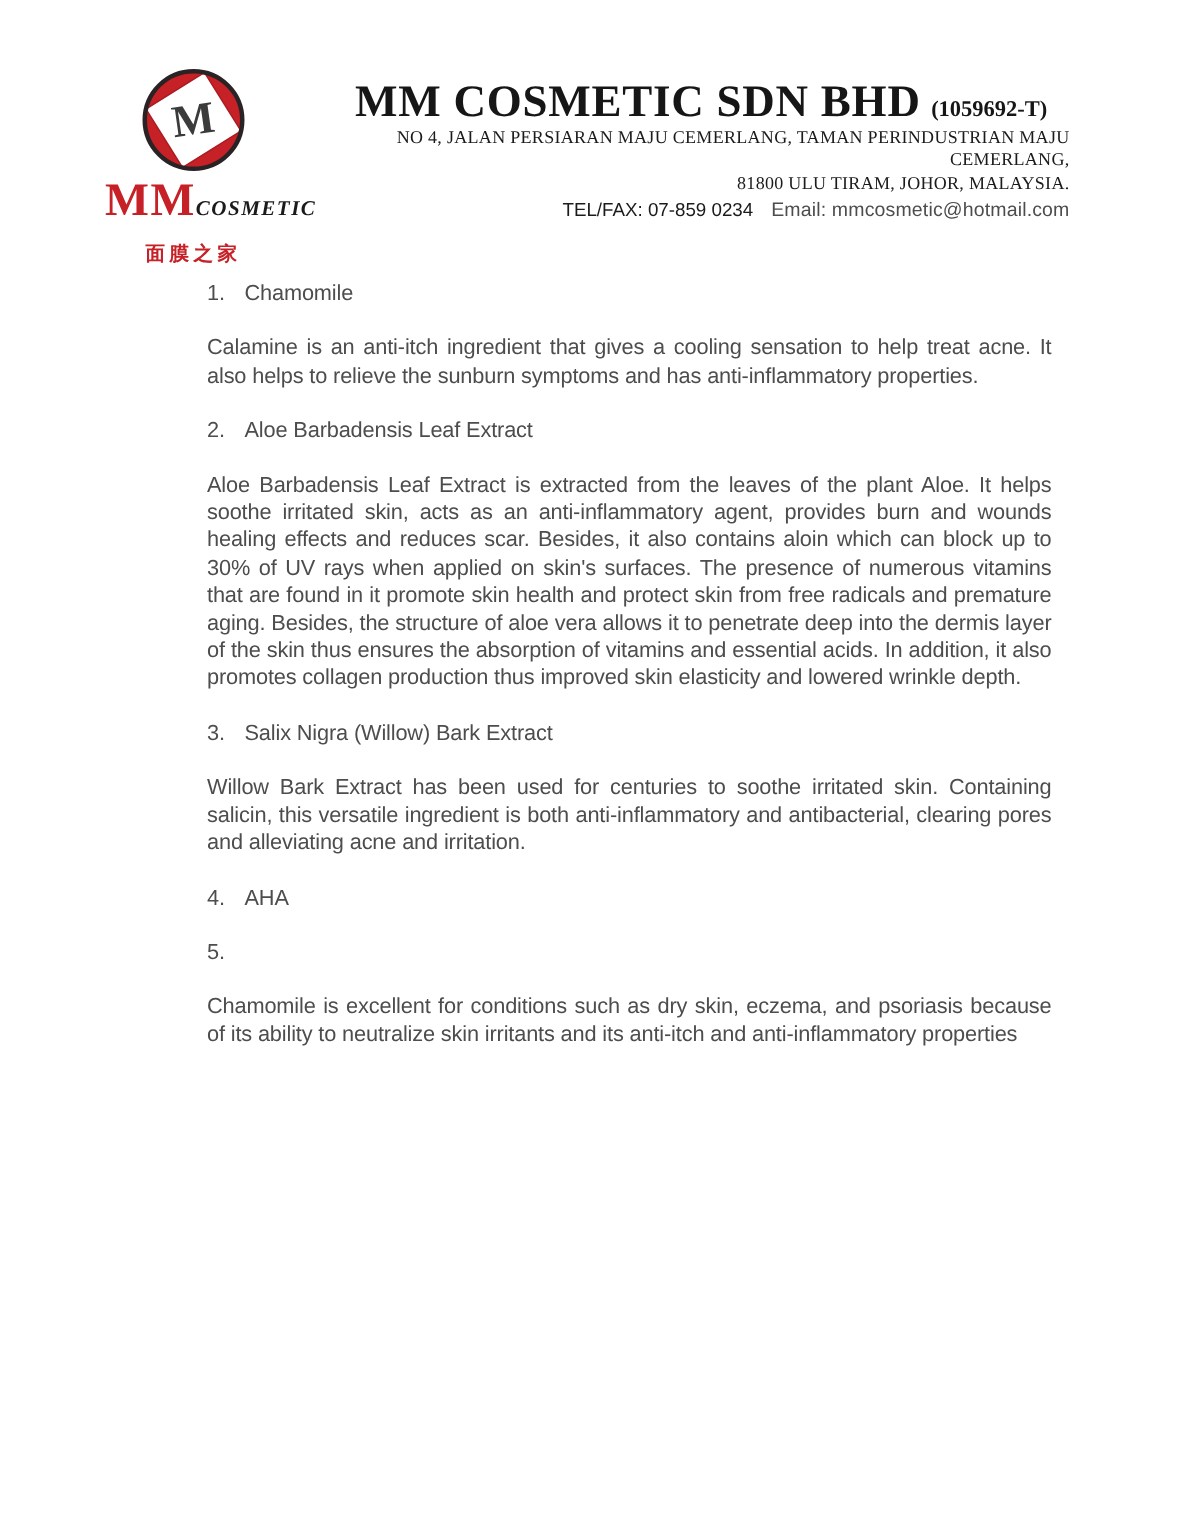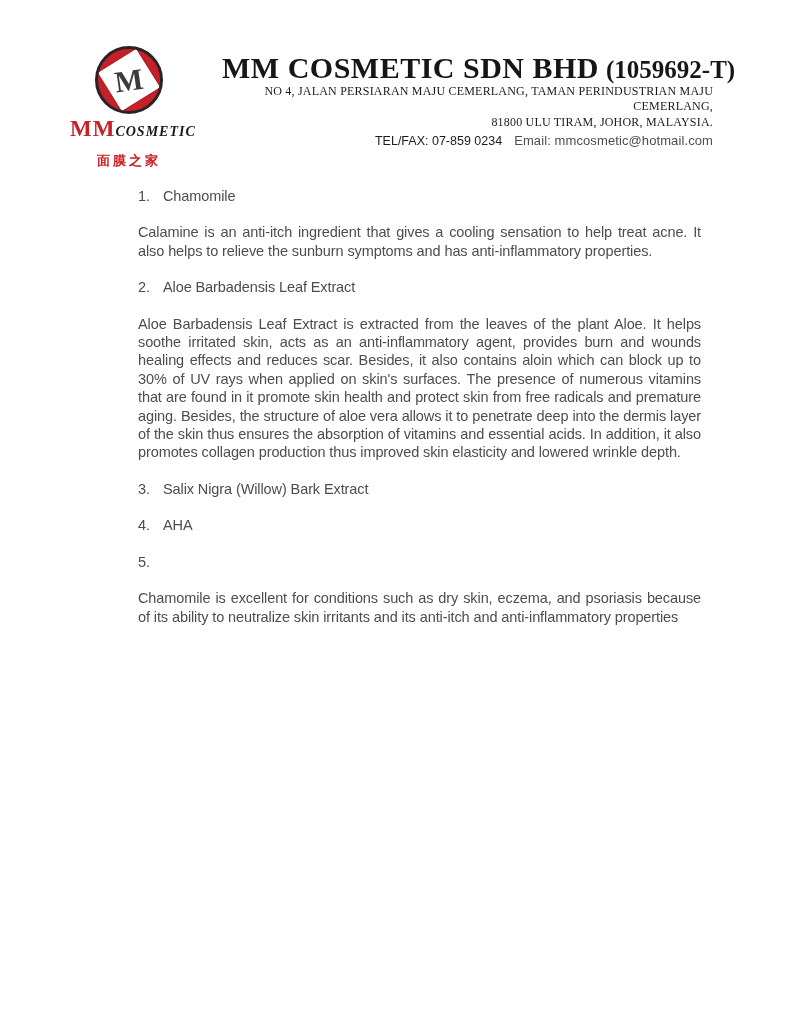--- a/index.html
+++ b/index.html
@@ -37,36 +37,36 @@
     font-family:"Liberation Serif", serif;
     font-weight:700; font-size:30px; line-height:1;
     color:#3b3b3b;
     transform:rotate(24deg);
   }
   .logo-brand {
     margin-top:3px; white-space:nowrap;
     font-family:"Liberation Serif", serif; font-weight:700;
     line-height:1;
   }
-  .brand-mm   { color:#c62127; font-size:23px; letter-spacing:1px;text-align:right; }
+  .brand-mm   { color:#c62127; font-size:31px; letter-spacing:1px;text-align:right; }
   .brand-rest { color:#1b1b1b; font-size:14px; letter-spacing:1px;font-style:italic; }
   .logo-chinese {
     margin-top:14px;
     color:#c62127; font-size:13px; font-weight:700;
     letter-spacing:3px; line-height:1.1;
   }
 
   .header-right { position:absolute; left:222px; top:52px; width:491px; }
   .company-line {
     text-align:center; white-space:nowrap;
     font-family:"Liberation Serif", serif; font-weight:700; color:#161616;
     line-height:1.05;
   }
   .company-name { font-size:30px; letter-spacing:0.5px;text-align:center; }
-  .company-reg  { font-size:25px; margin-left:7px; }
+  .company-reg  { font-size:15px; margin-left:7px; }
   .address {
     text-align:right;
     font-family:"Liberation Serif", serif;
     font-size:12px; line-height:15.5px; letter-spacing:0.2px;
     color:#1b1b1b;
   }
   .address.first { }
   .contact-line { text-align:right; margin-top:1px; line-height:17px; }
   .telfax {
     font-family:Liberation Sans, sans-serif;
@@ -139,20 +139,21 @@
         <span class="name">Aloe Barbadensis Leaf Extract</span>
       </div>
       <p class="ingredient-desc">Aloe Barbadensis Leaf Extract is extracted from the leaves of the plant Aloe. It helps soothe irritated skin, acts as an anti-inflammatory agent, provides burn and wounds healing effects and reduces scar. Besides, it also contains aloin which can block up to 30% of UV rays when applied on skin's surfaces. The presence of numerous vitamins that are found in it promote skin health and protect skin from free radicals and premature aging. Besides, the structure of aloe vera allows it to penetrate deep into the dermis layer of the skin thus ensures the absorption of vitamins and essential acids. In addition, it also promotes collagen production thus improved skin elasticity and lowered wrinkle depth.</p>
     </section>
 
     <section>
       <div class="ingredient-heading">
         <span class="num">3.</span>
         <span class="name">Salix Nigra (Willow) Bark Extract</span>
       </div>
+      <p class="ingredient-desc">Willow Bark Extract has been used for centuries to soothe irritated skin. Containing salicin, this versatile ingredient is both anti-inflammatory and antibacterial, clearing pores and alleviating acne and irritation.</p>
     </section>
 
     <section>
       <div class="ingredient-heading">
         <span class="num">4.</span>
         <span class="name">AHA</span>
       </div>
     </section>
 
     <section>

